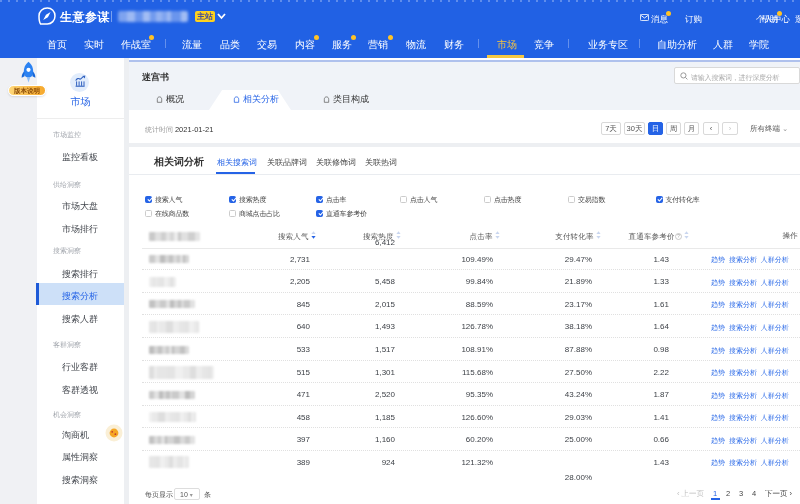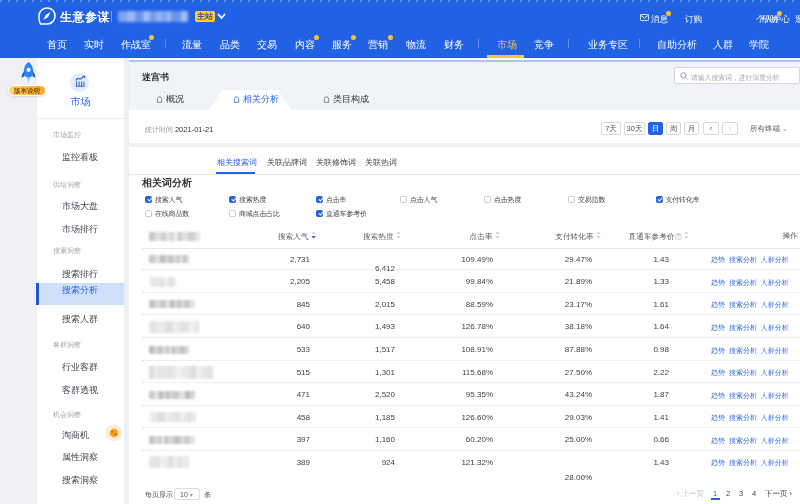--- a/index.html
+++ b/index.html
@@ -53,21 +53,21 @@
 #toolbar { position:absolute; left:129px; top:110px; width:671px; height:33px; background:#fff; }
 .stime { position:absolute; left:145px; top:124.5px; font-size:7px; color:#9A9A9A; }
 .stime b { color:#333; font-weight:normal; font-size:7.5px; }
 .btn { position:absolute; top:121.5px; height:13.5px; line-height:12px; border:1px solid #D9D9D9; border-radius:2px;
   background:#fff; font-size:7.5px; color:#555; text-align:center; }
 .btn.on { background:#2563E6; border-color:#2563E6; color:#fff; }
 .btn.dis { color:#C5C5C5; }
 .term { position:absolute; left:750px; top:124px; font-size:7.5px; color:#555; }
 
 #card2 { position:absolute; left:129px; top:147px; width:671px; height:357px; background:#fff; }
-.c2title { position:absolute; left:142px; top:155px; font-size:10px; font-weight:bold; color:#333;margin-top:21px; }
+.c2title { position:absolute; left:154px; top:155px; font-size:10px; font-weight:bold; color:#333; }
 .c2tab { position:absolute; top:157px; font-size:8px; color:#444; }
 .c2tab.on { color:#2563E6; }
 .c2line { position:absolute; left:129px; top:173.5px; width:676px; height:1px; background:#E9ECF0; }
 .c2under { position:absolute; left:216px; top:172px; width:39px; height:2px; background:#2563E6; }
 
 .cb { position:absolute; width:7px; height:7px; border:1px solid #CCC; border-radius:1.5px; background:#fff; }
 .cb.ck { background:#2563E6; border-color:#2563E6; }
 .cb.ck svg { position:absolute; left:0.5px; top:0.8px; }
 .cblab { position:absolute; font-size:7px; color:#444; letter-spacing:-.2px; white-space:nowrap; }
 
@@ -166,21 +166,21 @@
 <div class="sdiv"></div>
 <div class="ssec" style="top:130px">市场监控</div>
 <div class="sitem" style="top:151px">监控看板</div>
 <div class="ssec" style="top:180px">供给洞察</div>
 <div class="sitem" style="top:200px">市场大盘</div>
 <div class="sitem" style="top:223px">市场排行</div>
 <div class="ssec" style="top:246px">搜索洞察</div>
 <div class="sitem" style="top:268px">搜索排行</div>
 <div class="sel"></div>
 <div class="selbar"></div>
-<div class="sitem on" style="top:284px">搜索分析</div>
+<div class="sitem on" style="top:290px">搜索分析</div>
 <div class="sitem" style="top:313px">搜索人群</div>
 <div class="ssec" style="top:340px">客群洞察</div>
 <div class="sitem" style="top:361px">行业客群</div>
 <div class="sitem" style="top:384px">客群透视</div>
 <div class="ssec" style="top:410px">机会洞察</div>
 <div class="sitem" style="top:429px">淘商机</div>
 <svg class="abs" style="left:105px;top:424px" width="18" height="18" viewBox="0 0 18 18">
   <circle cx="9" cy="9" r="8.5" fill="#FAEFD6"></circle>
   <circle cx="9" cy="9" r="4.4" fill="#F5A623"></circle>
   <circle cx="7.2" cy="7.8" r="0.9" fill="#C43D2F"></circle>
@@ -297,21 +297,21 @@
     <div class="th" style="right:111px">直通车参考价<svg class="sorts" width="7" height="7" viewBox="0 0 7 7" style="vertical-align:-1px">
         <circle cx="3.5" cy="3.5" r="3" fill="none" stroke="#BBB" stroke-width="0.8"></circle>
         <text x="3.5" y="5.2" font-size="4.5" fill="#999" text-anchor="middle">?</text>
       </svg> <svg class="sorts" width="5" height="8" viewBox="0 0 5 8">
         <path d="M2.5 0.2 L4.6 3 H0.4 Z" fill="#C9D6EF"></path>
         <path d="M2.5 7.8 L4.6 5 H0.4 Z" fill="#C9D6EF"></path>
       </svg></div>
     <div class="th" style="right:2px">操作</div>
     <div class="blurcell" style="top:255.3px;width:40px;height:8px;background:linear-gradient(90deg,#CACACA 0% , #CACACA 14%,#E2E2E2 14% , #E2E2E2 27%,#BDBDBD 27% , #BDBDBD 39%,#D5D5D5 39% , #D5D5D5 50%,#C2C2C2 50% , #C2C2C2 60%,#DADADA 60% , #DADADA 69%,#CACACA 69% , #CACACA 77%,#E2E2E2 77% , #E2E2E2 84%,#BDBDBD 84% , #BDBDBD 90%,#D5D5D5 90% , #D5D5D5 100%)"></div>
     <div class="num" style="right:490px;top:254.8px">2,731</div>
-    <div class="num" style="right:405px;top:264px">6,412</div>
+    <div class="num" style="right:405px;top:238px">6,412</div>
     <div class="num" style="right:307px;top:254.8px">109.49%</div>
     <div class="num" style="right:208px;top:254.8px">29.47%</div>
     <div class="num" style="right:131px;top:254.8px">1.43</div>
     <div class="lnk" style="left:711px;top:255.3px">趋势&nbsp;&nbsp;搜索分析&nbsp;&nbsp;人群分析</div>
     <div class="rowline" style="top:269.3px"></div>
     <div class="blurcell" style="top:276.85px;width:27px;height:10px;background:linear-gradient(90deg,#F0F0F0 0% , #F0F0F0 9%,#E9E9E9 9% , #E9E9E9 17%,#DEDEDE 17% , #DEDEDE 24%,#EDEDED 24% , #EDEDED 30%,#E6E6E6 30% , #E6E6E6 44%,#E4E4E4 44% , #E4E4E4 57%,#F0F0F0 57% , #F0F0F0 69%,#E9E9E9 69% , #E9E9E9 80%,#DEDEDE 80% , #DEDEDE 90%,#EDEDED 90% , #EDEDED 99%,#E6E6E6 99% , #E6E6E6 100%)"></div>
     <div class="num" style="right:490px;top:277.35px">2,205</div>
     <div class="num" style="right:405px;top:277.35px">5,458</div>
     <div class="num" style="right:307px;top:277.35px">99.84%</div>
     <div class="num" style="right:208px;top:277.35px">21.89%</div>

